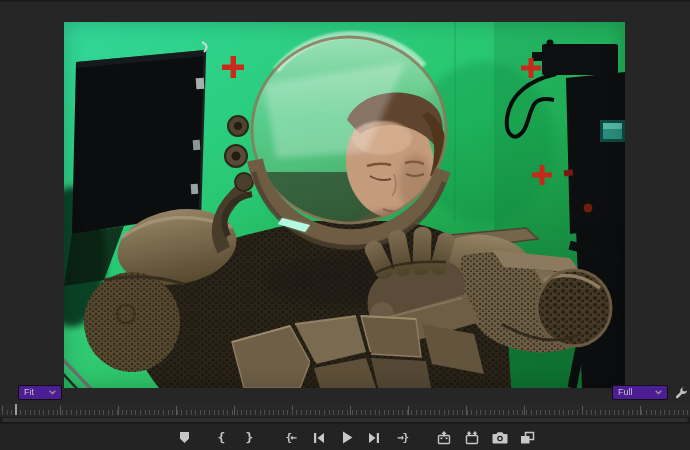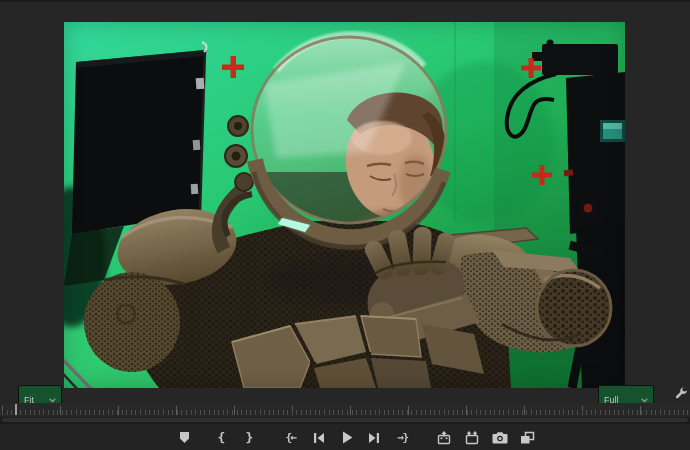--- a/index.html
+++ b/index.html
@@ -6,25 +6,25 @@
   .app{position:relative;width:690px;height:450px;background:#262626;overflow:hidden;
        font-family:"Liberation Sans",sans-serif;-webkit-user-select:none;user-select:none;}
   .app::before{content:"";position:absolute;top:0;left:0;right:0;height:2px;background:#1b1b1b;}
   
   .video{position:absolute;left:64px;top:22px;width:561px;height:366px;background:#000;}
   .video::after{content:"";position:absolute;inset:0;box-shadow:inset 0 0 22px rgba(0,0,0,.22);pointer-events:none;}
   .video svg{display:block;}
   
   .ctrl-row{position:absolute;left:0;top:385px;width:690px;height:17px;}
   .dd{position:absolute;display:flex;align-items:center;justify-content:space-between;
-      background:#14532d;border:1px solid #0f0f0f;border-radius:2px;height:13px;
-      padding:8px 5px;color:#c6c6c6;font-size:9px;line-height:13px;cursor:pointer;}
+      background:#4c1d95;border:1px solid #0f0f0f;border-radius:2px;height:13px;
+      padding:0 5px;color:#c6c6c6;font-size:9px;line-height:13px;cursor:pointer;}
   .dd svg{flex:0 0 auto;margin-left:6px;}
   .dd-fit{left:18px;width:32px;}
-  .dd-full{left:598px;width:44px;}
+  .dd-full{left:612px;width:44px;}
   .wrench{position:absolute;left:674px;top:0;width:15px;height:15px;background:none;border:none;
           padding:0;display:flex;align-items:center;justify-content:center;cursor:pointer;}
   
   .ruler{position:absolute;left:0;top:403px;width:690px;height:13px;background:#282828;cursor:pointer;}
   .ticks-minor{position:absolute;left:2px;right:0;bottom:1px;height:5px;
      background:repeating-linear-gradient(90deg,#4d4d4d 0 1px,rgba(0,0,0,0) 1px 4.6px);}
   .ticks-major{position:absolute;left:2px;right:0;bottom:1px;height:9px;
      background:repeating-linear-gradient(90deg,#5c5c5c 0 1px,rgba(0,0,0,0) 1px 58px);}
   .playhead{position:absolute;left:15px;bottom:1px;width:2px;height:11px;background:#9d9d9d;}
   

